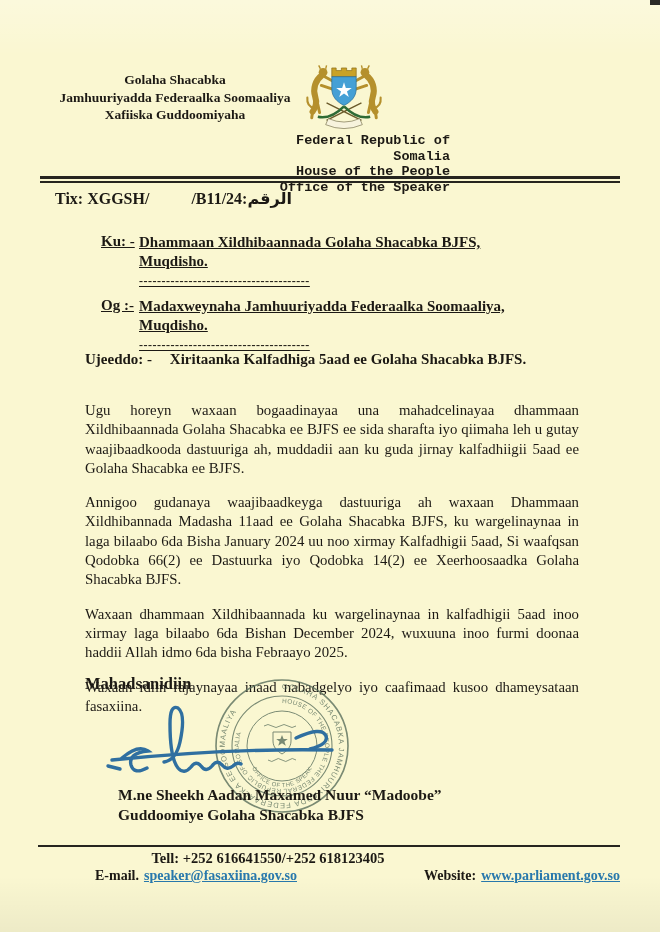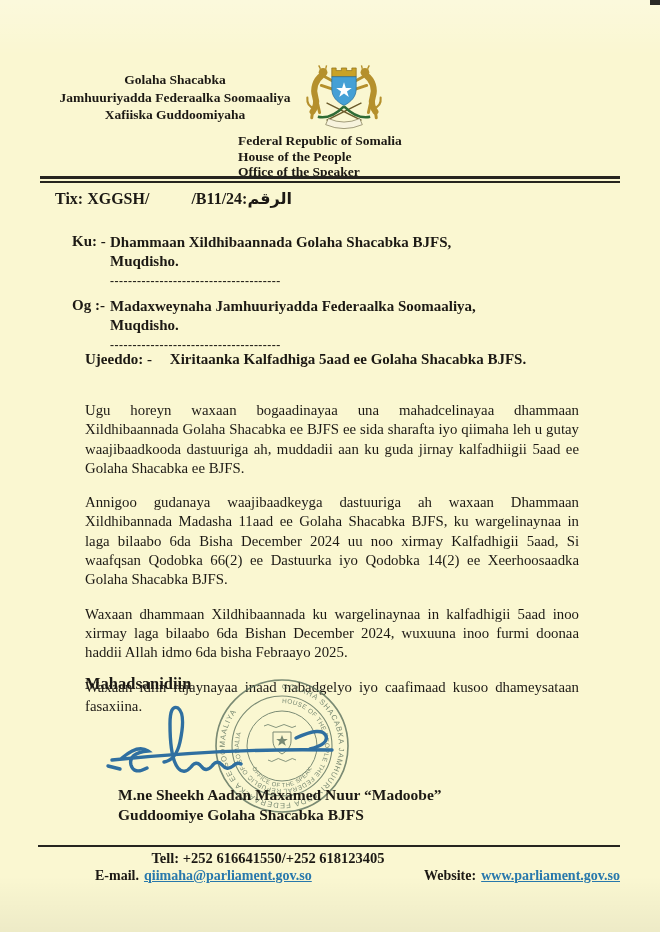--- a/index.html
+++ b/index.html
@@ -16,29 +16,29 @@
     font-family:"Liberation Serif","DejaVu Serif","DejaVu Sans",serif;
     color:var(--ink); overflow:hidden;
   }
   .corner-mark{position:absolute; top:0; right:0; width:10px; height:5px; background:#2a2a26;}
   .hdr-left{position:absolute; left:56px; top:71px; width:238px; text-align:center;
     font-weight:bold; font-size:13.5px; line-height:17.5px;}
   .emblem{position:absolute; left:300px; top:54px; width:88px; height:82px;}
   .hdr-arabic{position:absolute; left:428px; top:64px; width:202px; text-align:center;
     direction:rtl; font-weight:bold; font-size:15px; line-height:21px;
     font-family:"DejaVu Sans","Liberation Serif",sans-serif;}
-  .hdr-english{position:absolute; left:238px; top:133px; width:212px; text-align:left;
-    font-weight:bold; font-size:13.5px; line-height:15.5px;}
+  .hdr-english{position:absolute; left:238px; top:133px; width:212px; text-align:right;
+    font-weight:bold; font-size:13.5px; line-height:15.5px;font-family:Liberation Mono, monospace;}
   .rule-double{position:absolute; left:40px; top:176px; width:580px;}
   .rule-double .thick{height:3px; background:var(--rule);}
   .rule-double .thin{height:1.5px; background:var(--rule); margin-top:2px;}
   .ref-row{position:absolute; left:55px; top:189px; width:565px; display:flex;
     justify-content:space-between; font-weight:bold; font-size:16px;}
   .ref-gap{display:inline-block; width:42px;}
-  .recipients{position:absolute; left:72px; top:233px; width:500px; font-weight:bold; font-size:15px;}
+  .recipients{position:absolute; left:101px; top:233px; width:500px; font-weight:bold; font-size:15px;text-decoration:underline;}
   .recip-row{display:flex; margin-bottom:9px;}
   .recip-label{width:38px; flex:none;}
   .recip-text{line-height:19px;}
   .divider-dashes{font-size:12px; letter-spacing:.5px; line-height:14px; margin-top:3px;}
   .subject{position:absolute; left:85px; top:351px; width:500px; font-weight:bold; font-size:15px;}
   .subject .subject-text{margin-left:14px;}
   .body-text{position:absolute; left:85px; top:401px; width:494px;
     font-size:14.8px; line-height:19.3px; text-align:justify;}
   .body-text p{margin:0 0 15px;}
   .closing{position:absolute; left:85px; top:674px; font-weight:bold; font-size:16.5px;}
@@ -137,21 +137,21 @@
     </div>
   </div>
 
   <div class="subject">
     <span>Ujeeddo: -</span>
     <span class="subject-text">Xiritaanka Kalfadhiga 5aad ee Golaha Shacabka BJFS.</span>
   </div>
 
   <div class="body-text">
     <p>Ugu horeyn waxaan bogaadinayaa una mahadcelinayaa dhammaan Xildhibaannada Golaha Shacabka ee BJFS ee sida sharafta iyo qiimaha leh u gutay waajibaadkooda dastuuriga ah, muddadii aan ku guda jirnay kalfadhiigii 5aad ee Golaha Shacabka ee BJFS.</p>
-    <p>Annigoo gudanaya waajibaadkeyga dastuuriga ah waxaan Dhammaan Xildhibannada Madasha 11aad ee Golaha Shacabka BJFS, ku wargelinaynaa in laga bilaabo 6da Bisha December 2024 uu noo xirmay Kalfadhigii 5aad, Si waafqsan Qodobka 66(2) ee Dastuurka iyo Qodobka 14(2) ee Xeerhoosaadka Golaha Shacabka BJFS.</p>
+    <p>Annigoo gudanaya waajibaadkeyga dastuuriga ah waxaan Dhammaan Xildhibannada Madasha 11aad ee Golaha Shacabka BJFS, ku wargelinaynaa in laga bilaabo 6da Bisha January 2024 uu noo xirmay Kalfadhigii 5aad, Si waafqsan Qodobka 66(2) ee Dastuurka iyo Qodobka 14(2) ee Xeerhoosaadka Golaha Shacabka BJFS.</p>
     <p>Waxaan dhammaan Xildhibaannada ku wargelinaynaa in kalfadhigii 5aad inoo xirmay laga bilaabo 6da Bishan December 2024, wuxuuna inoo furmi doonaa haddii Allah idmo 6da bisha Febraayo 2025.</p>
     <p>Waxaan idiin rajaynayaa inaad nabadgelyo iyo caafimaad kusoo dhameysataan fasaxiina.</p>
   </div>
 
   <div class="closing">Mahadsanidiin</div>
 
   <div class="stamp">
     <svg viewBox="0 0 140 140" width="140" height="140">
       <g fill="none" stroke="var(--stamp,#5a6f5c)">
         <circle cx="70" cy="70" r="66" stroke-width="1.6"></circle>
@@ -194,20 +194,20 @@
 
   <div class="signatory">
     <div>M.ne Sheekh Aadan Maxamed Nuur “Madoobe”</div>
     <div>Guddoomiye Golaha Shacabka BJFS</div>
   </div>
 
   <div class="footer-rule"></div>
   <div class="tell-line">Tell: +252 616641550/+252 618123405</div>
   <div class="contact-row">
     <span>
-      <span class="lbl">E-mail.</span><span class="link">qiimaha@parliament.gov.so</span>
+      <span class="lbl">E-mail.</span><span class="link">speaker@fasaxiina.gov.so</span>
     </span>
     <span>
       <span class="lbl">Website:</span><span class="link">www.parliament.gov.so</span>
     </span>
   </div>
 
 </div>
 
 </body></html>

